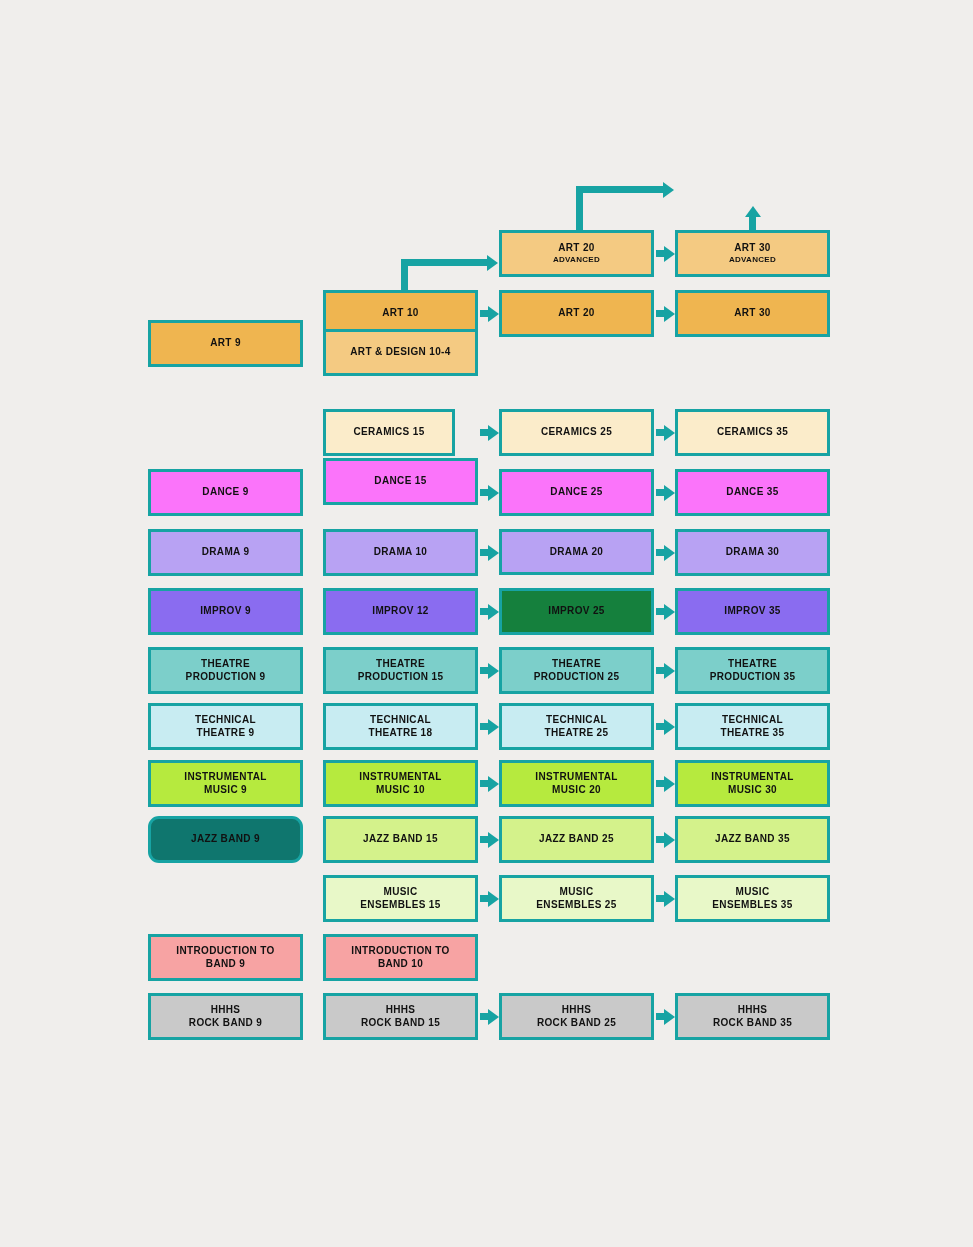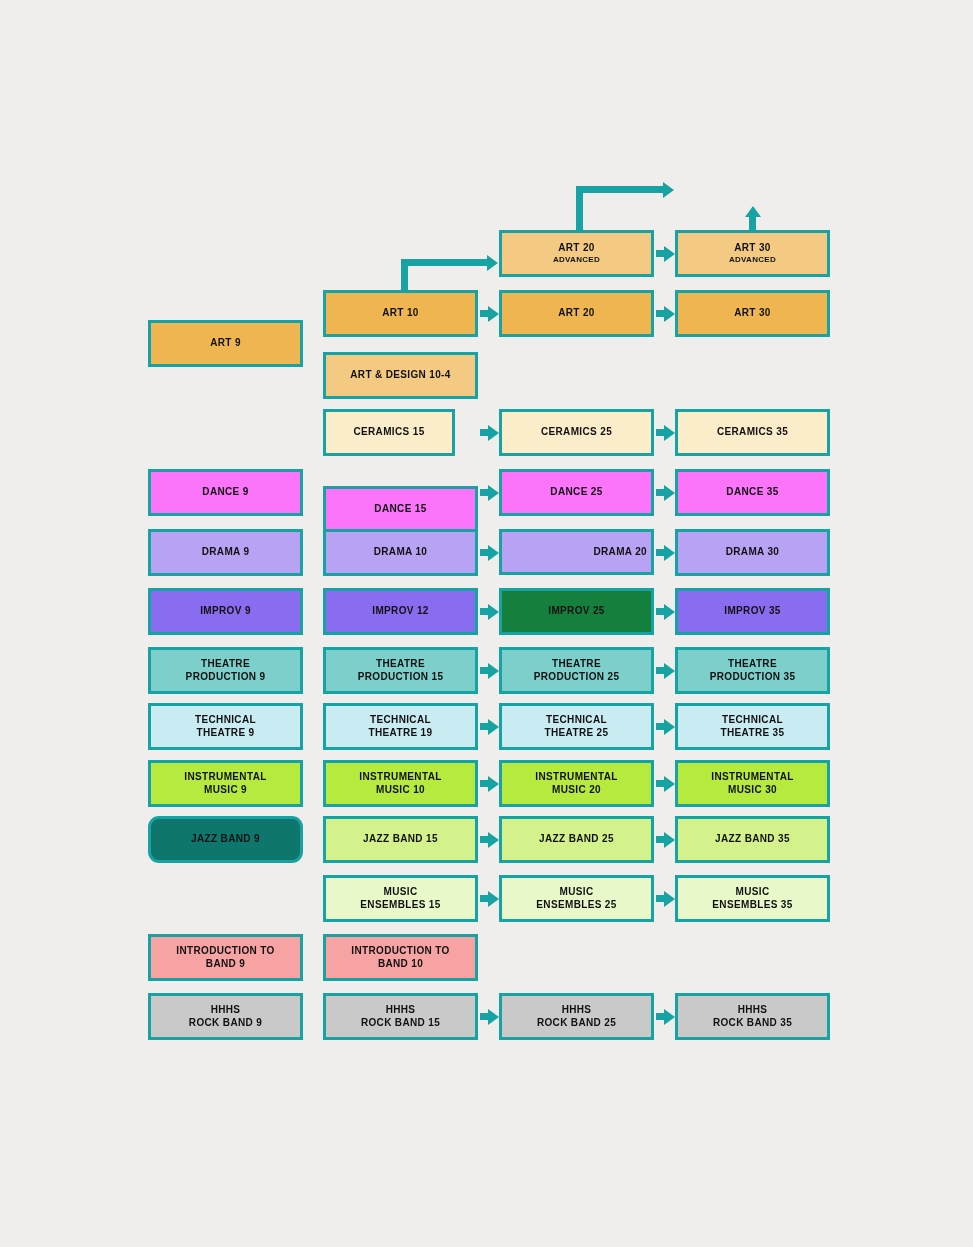--- a/index.html
+++ b/index.html
@@ -132,21 +132,21 @@
     <div class="node" style="left: 675px; top: 290px; width: 155px; height: 47px; background: rgb(239, 181, 80);">
       <div>
         <span class="ln">ART 30</span>
       </div>
     </div>
     <div class="node" style="left: 148px; top: 320px; width: 155px; height: 47px; background: rgb(239, 181, 80);">
       <div>
         <span class="ln">ART 9</span>
       </div>
     </div>
-    <div class="node" style="left: 323px; top: 352px; width: 155px; height: 47px; background: rgb(244, 202, 130);">
+    <div class="node" style="left: 323px; top: 329px; width: 155px; height: 47px; background: rgb(244, 202, 130);">
       <div>
         <span class="ln">ART &amp; DESIGN 10-4</span>
       </div>
     </div>
     <div class="node" style="left: 323px; top: 409px; width: 132px; height: 47px; background: rgb(251, 236, 202);">
       <div>
         <span class="ln">CERAMICS 15</span>
       </div>
     </div>
     <div class="node" style="left: 499px; top: 409px; width: 155px; height: 47px; background: rgb(251, 236, 202);">
@@ -157,21 +157,21 @@
     <div class="node" style="left: 675px; top: 409px; width: 155px; height: 47px; background: rgb(251, 236, 202);">
       <div>
         <span class="ln">CERAMICS 35</span>
       </div>
     </div>
     <div class="node" style="left: 148px; top: 469px; width: 155px; height: 47px; background: rgb(251, 116, 250);">
       <div>
         <span class="ln">DANCE 9</span>
       </div>
     </div>
-    <div class="node" style="left: 323px; top: 486px; width: 155px; height: 47px; background: rgb(251, 116, 250);">
+    <div class="node" style="left: 323px; top: 458px; width: 155px; height: 47px; background: rgb(251, 116, 250);">
       <div>
         <span class="ln">DANCE 15</span>
       </div>
     </div>
     <div class="node" style="left: 499px; top: 469px; width: 155px; height: 47px; background: rgb(251, 116, 250);">
       <div>
         <span class="ln">DANCE 25</span>
       </div>
     </div>
     <div class="node" style="left: 675px; top: 469px; width: 155px; height: 47px; background: rgb(251, 116, 250);">
@@ -182,21 +182,21 @@
     <div class="node" style="left: 148px; top: 529px; width: 155px; height: 47px; background: rgb(184, 162, 243);">
       <div>
         <span class="ln">DRAMA 9</span>
       </div>
     </div>
     <div class="node" style="left: 323px; top: 529px; width: 155px; height: 47px; background: rgb(184, 162, 243);">
       <div>
         <span class="ln">DRAMA 10</span>
       </div>
     </div>
-    <div class="node" style="left: 499px; top: 529px; width: 155px; height: 46px; background: rgb(184, 162, 243); justify-content: flex-end;">
+    <div class="node" style="left: 499px; top: 529px; width: 155px; height: 46px; background: rgb(184, 162, 243);">
       <div>
         <span class="ln">DRAMA 20</span>
       </div>
     </div>
     <div class="node" style="left: 675px; top: 529px; width: 155px; height: 47px; background: rgb(184, 162, 243);">
       <div>
         <span class="ln">DRAMA 30</span>
       </div>
     </div>
     <div class="node" style="left: 148px; top: 588px; width: 155px; height: 47px; background: rgb(138, 108, 240);">
@@ -245,21 +245,21 @@
     </div>
     <div class="node" style="left: 148px; top: 703px; width: 155px; height: 47px; background: rgb(200, 236, 242);">
       <div>
         <span class="ln">TECHNICAL</span>
         <span class="ln">THEATRE 9</span>
       </div>
     </div>
     <div class="node" style="left: 323px; top: 703px; width: 155px; height: 47px; background: rgb(200, 236, 242);">
       <div>
         <span class="ln">TECHNICAL</span>
-        <span class="ln">THEATRE 19</span>
+        <span class="ln">THEATRE 18</span>
       </div>
     </div>
     <div class="node" style="left: 499px; top: 703px; width: 155px; height: 47px; background: rgb(200, 236, 242);">
       <div>
         <span class="ln">TECHNICAL</span>
         <span class="ln">THEATRE 25</span>
       </div>
     </div>
     <div class="node" style="left: 675px; top: 703px; width: 155px; height: 47px; background: rgb(200, 236, 242);">
       <div>

